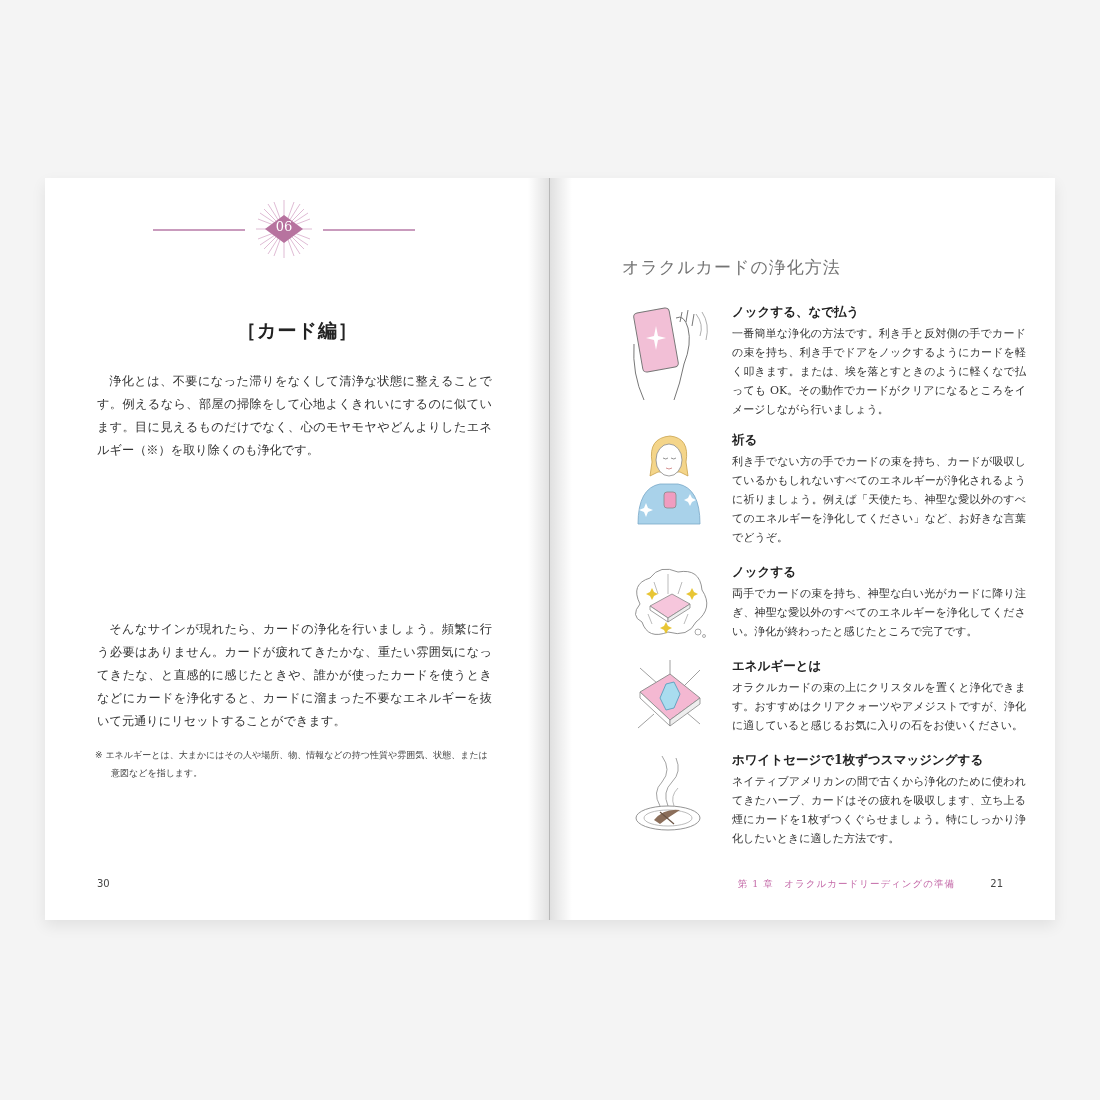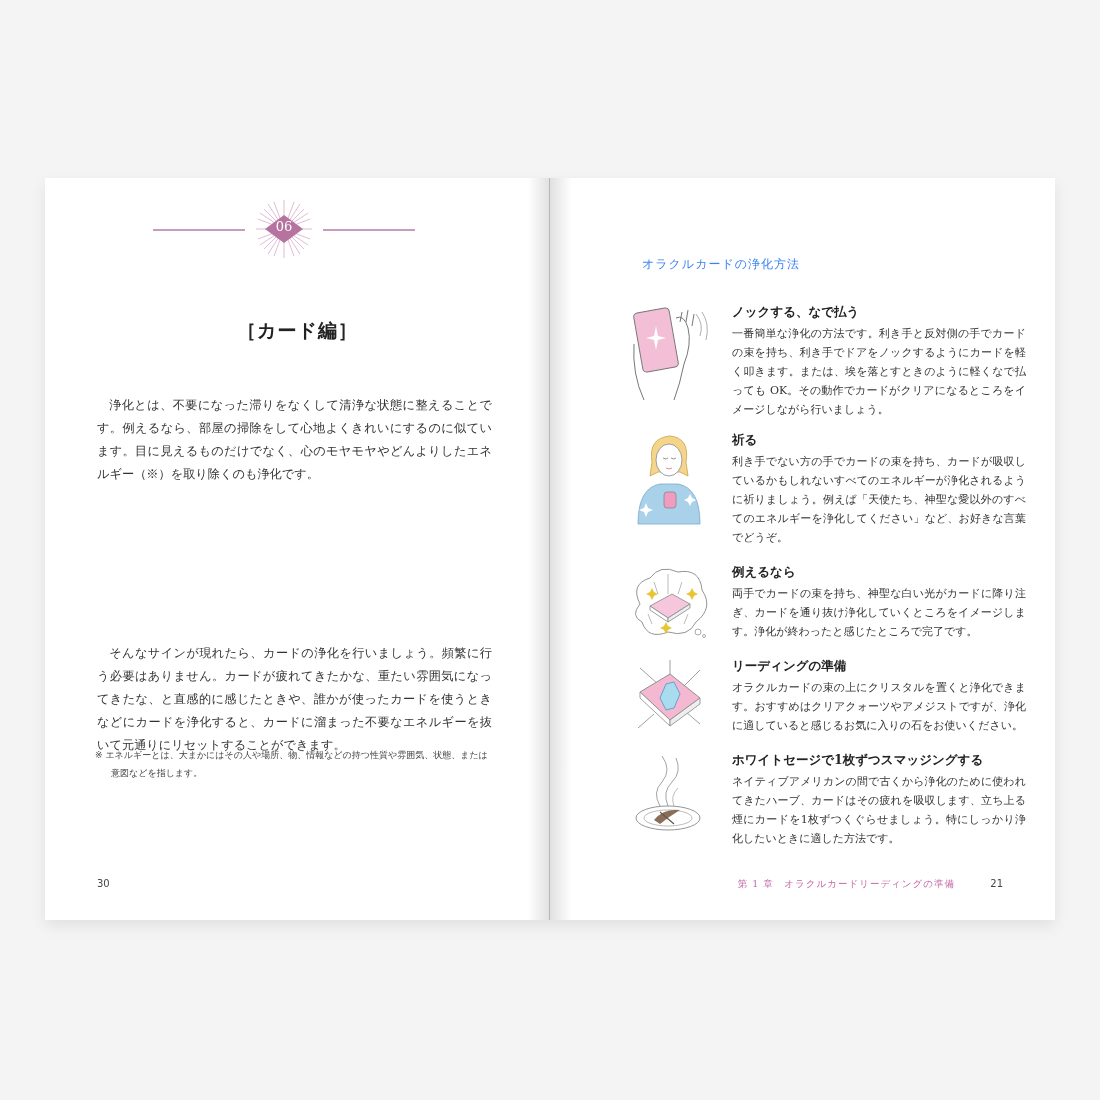--- a/index.html
+++ b/index.html
@@ -33,32 +33,32 @@
   .orn-num {
     position: absolute; left: 0; top: 21px; width: 60px; text-align: center;
     font-size: 13px; color: #fff; font-family: "DejaVu Serif", serif;
   }
 
   .title { position: absolute; left: 0; width: 505px; text-align: center; font-size: 19px; color: #222; font-weight: bold; letter-spacing: 1px; }
   .title.t1 { top: 108px; }
   .title.t2 { top: 140px; }
 
   .body-text { position: absolute; left: 52px; width: 395px; font-size: 12.2px; line-height: 23px; color: #333; text-align: justify; }
-  .para { text-indent: 1em; margin-top: 24px; }
+  .para { text-indent: 1em; }
   .p1 { top: 192px; }
   .p2 { top: 304px; }
   .p3 { top: 440px; }
 
   .note { position: absolute; left: 50px; top: 568px; width: 400px; font-size: 9px; line-height: 18px; color: #444; font-family: "DejaVu Sans", sans-serif; padding-left: 16px; text-indent: -16px; }
 
   .folio { position: absolute; font-family: "DejaVu Sans", sans-serif; font-size: 10px; color: #444; }
   .folio.left { left: 52px; top: 700px; }
 
   
-  .section-head { position: absolute; left: 92px; top: 78px; font-size: 12px; color: #3b82f6; letter-spacing: 1px; }
+  .section-head { position: absolute; left: 72px; top: 78px; font-size: 17px; color: #737373; letter-spacing: 1px; }
 
   .item { position: absolute; left: 80px; width: 400px; }
   .item .illus { position: absolute; left: 0; top: 0; width: 80px; height: 90px; }
   .item .ititle { position: absolute; left: 102px; top: 0; font-size: 12.5px; font-weight: bold; color: #222; }
   .item .idesc { position: absolute; left: 102px; top: 20px; width: 294px; font-size: 11px; line-height: 19px; color: #333; text-align: justify; }
 
   .i1 { top: 126px; }
   .i2 { top: 254px; }
   .i3 { top: 386px; }
   .i4 { top: 480px; }
@@ -163,41 +163,41 @@
           <polygon points="38,54 60,40 60,44 38,58" fill="#eee" stroke="#888" stroke-width="0.8"></polygon>
           <g fill="#e8c534">
             <path d="M20 28 l2 -4 l2 4 l4 2 l-4 2 l-2 4 l-2 -4 l-4 -2 Z"></path>
             <path d="M60 28 l2 -4 l2 4 l4 2 l-4 2 l-2 4 l-2 -4 l-4 -2 Z"></path>
             <path d="M34 62 l2 -4 l2 4 l4 2 l-4 2 l-2 4 l-2 -4 l-4 -2 Z"></path>
           </g>
           <circle cx="68" cy="68" r="3" fill="none" stroke="#888" stroke-width="0.7"></circle>
           <circle cx="74" cy="72" r="1.5" fill="none" stroke="#888" stroke-width="0.7"></circle>
         </svg>
       </div>
-      <div class="ititle">例えるなら</div>
-      <div class="idesc">両手でカードの束を持ち、神聖な白い光がカードに降り注ぎ、カードを通り抜け浄化していくところをイメージします。浄化が終わったと感じたところで完了です。</div>
+      <div class="ititle">ノックする</div>
+      <div class="idesc">両手でカードの束を持ち、神聖な白い光がカードに降り注ぎ、神聖な愛以外のすべてのエネルギーを浄化してください。浄化が終わったと感じたところで完了です。</div>
     </div>
 
     <div class="item i4">
       <div class="illus">
         <svg width="80" height="80" viewBox="0 0 80 80">
           <g stroke="#888" stroke-width="0.8">
             <line x1="10" y1="10" x2="28" y2="26"></line>
             <line x1="70" y1="12" x2="54" y2="28"></line>
             <line x1="8" y1="70" x2="24" y2="56"></line>
             <line x1="70" y1="66" x2="56" y2="54"></line>
             <line x1="40" y1="2" x2="40" y2="16"></line>
           </g>
           <polygon points="10,34 40,16 70,40 40,62" fill="#f4b8d2" stroke="#888" stroke-width="0.9"></polygon>
           <polygon points="10,34 40,62 40,68 10,40" fill="#fff" stroke="#888" stroke-width="0.8"></polygon>
           <polygon points="40,62 70,40 70,46 40,68" fill="#eee" stroke="#888" stroke-width="0.8"></polygon>
           <polygon points="36,26 44,24 50,36 44,50 36,52 30,40" fill="#a9dcef" stroke="#5a9fbd" stroke-width="0.9"></polygon>
         </svg>
       </div>
-      <div class="ititle">リーディングの準備</div>
+      <div class="ititle">エネルギーとは</div>
       <div class="idesc">オラクルカードの束の上にクリスタルを置くと浄化できます。おすすめはクリアクォーツやアメジストですが、浄化に適していると感じるお気に入りの石をお使いください。</div>
     </div>
 
     <div class="item i5">
       <div class="illus">
         <svg width="80" height="90" viewBox="0 0 80 90">
           <path d="M30 54 Q22 40 32 30 Q42 18 32 4" stroke="#999" fill="none" stroke-width="0.9"></path>
           <path d="M38 54 Q32 40 42 30 Q52 20 46 6" stroke="#999" fill="none" stroke-width="0.9"></path>
           <path d="M44 54 Q40 44 48 36" stroke="#aaa" fill="none" stroke-width="0.8"></path>
           <ellipse cx="38" cy="66" rx="32" ry="12" fill="none" stroke="#888" stroke-width="0.9"></ellipse>

